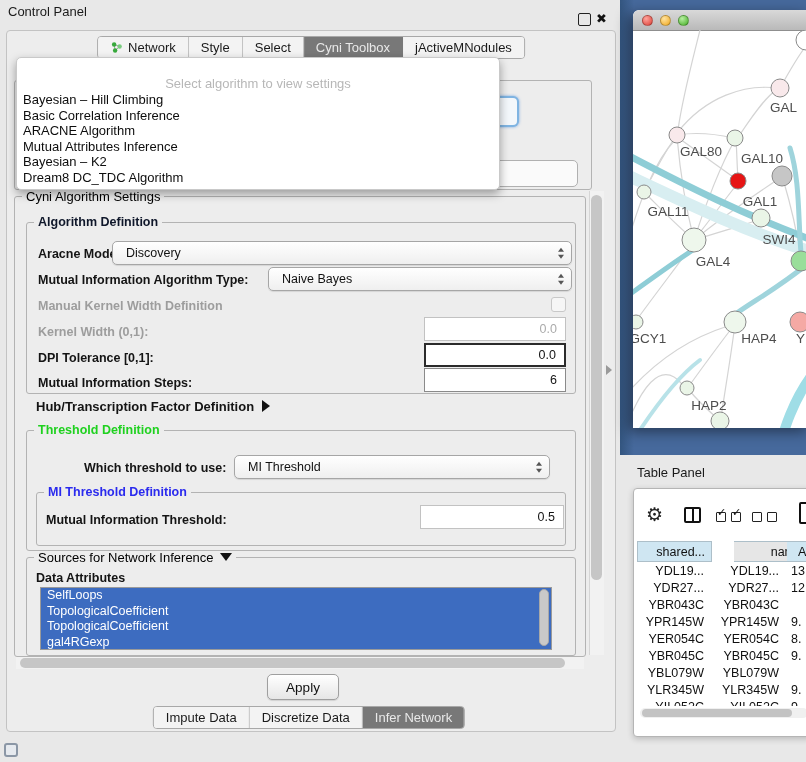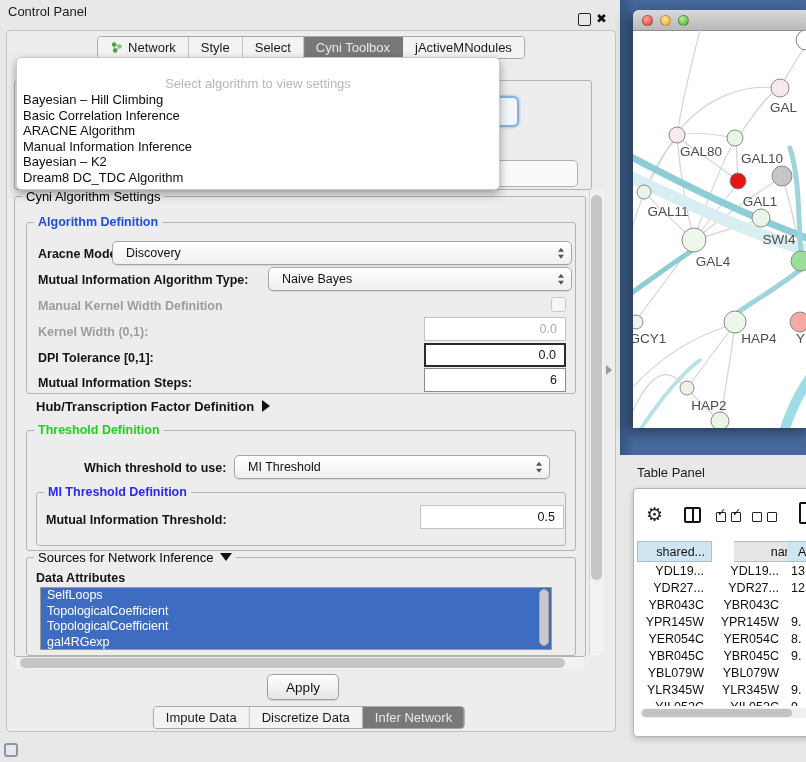--- a/index.html
+++ b/index.html
@@ -130,31 +130,31 @@
       <span>jActiveMNodules</span>
     </div>
   </div>
 
 <div class="abs dd-popup">
   <div class="dd-placeholder">Select algorithm to view settings</div>
   <div id="dd-list">
       <div class="dd-item">Bayesian – Hill Climbing</div>
       <div class="dd-item">Basic Correlation Inference</div>
       <div class="dd-item bold">ARACNE Algorithm</div>
-      <div class="dd-item">Manual Information Inference</div>
+      <div class="dd-item">Mutual Attributes Inference</div>
       <div class="dd-item">Bayesian – K2</div>
       <div class="dd-item">Dream8 DC_TDC Algorithm</div>
     </div>
 </div>
 
 <div class="group" style="left:14px;top:196px;width:570px;height:459px"></div>
 <span class="legend plain" style="left:22px;top:190px">Cyni Algorithm Settings</span>
 
 <div class="group" style="left:26px;top:222px;width:548px;height:170px"></div>
-<span class="legend" style="left:34px;top:216px;color:#1d4ed8">Algorithm Definition</span>
+<span class="legend" style="left:34px;top:216px;color:#0f172a">Algorithm Definition</span>
 
 <span class="lbl" style="left:38px;top:247px">Aracne Mode:</span>
 <div class="combo" style="left:112px;top:241px;width:460px;height:24px">
   <span>Discovery</span>
   <span class="spinner">
       <span class="tri-up"></span>
       <span class="tri-down"></span>
     </span>
 </div>
 

